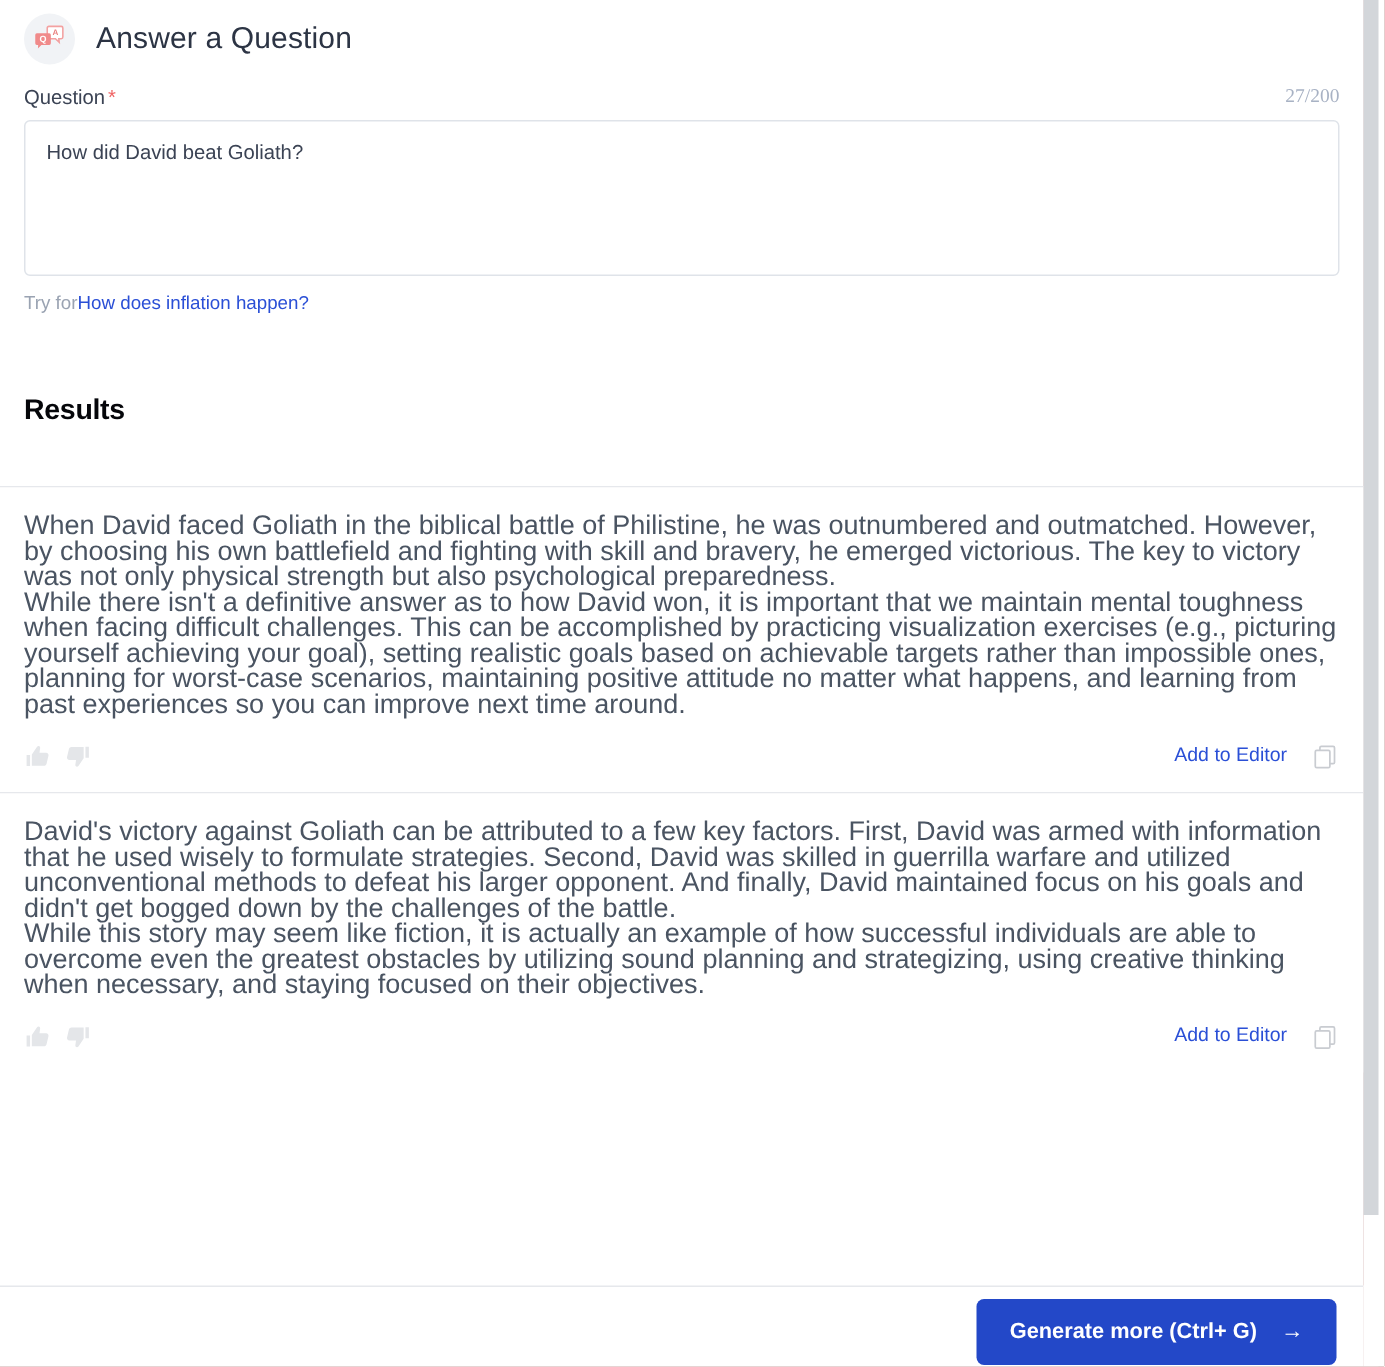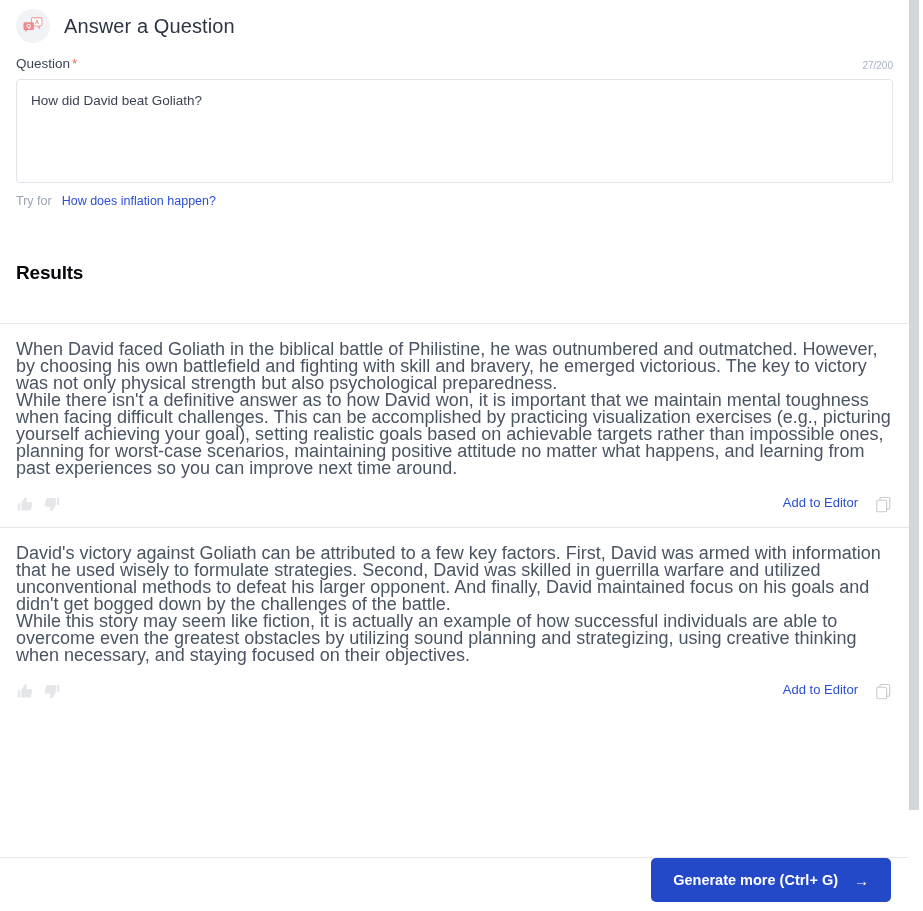--- a/index.html
+++ b/index.html
@@ -62,22 +62,23 @@
     margin-top: 10px;
     margin-bottom: 8px;
   }
   .field-label {
     font-size: 13.5px;
     color: #3b4354;
     font-weight: 400;
   }
   .req-star { color: #f06767; margin-left: 2px; }
   .char-counter {
-    font-size: 10px;
+    font-size: 13px;
     color: #a8b2c4;
+    font-family: Liberation Serif, serif;
   }
   .question-box {
     width: 100%;
     height: 104px;
     border: 1px solid #dfe3e9;
     border-radius: 4px;
     background: #fff;
     padding: 12px 14px;
     font-family: Liberation Sans, sans-serif;
     font-size: 13.5px;
@@ -88,21 +89,21 @@
     display: block;
   }
   .try-line {
     margin-top: 11px;
     font-size: 12.5px;
     color: #9aa3b2;
   }
   .try-link {
     color: #2a4fd6;
     text-decoration: none;
-    margin-left: 10px;
+    margin-left: 0;
   }
 
   
   .results-heading {
     font-size: 19px;
     font-weight: bold;
     color: #05060a;
     padding: 0 16px;
     margin-top: 54px;
     letter-spacing: -.2px;
@@ -145,20 +146,21 @@
   
   .footer-bar {
     position: absolute;
     left: 0;
     bottom: 0;
     width: 909px;
     height: 54px;
     background: #ffffff;
     border-top: 1px solid #e6e8ec;
     display: flex;
+    align-items: center;
     justify-content: flex-end;
     padding-right: 18px;
   }
   .generate-btn {
     background: #2348c8;
     color: #ffffff;
     border: none;
     border-radius: 5px;
     height: 44px;
     padding: 0 22px;

